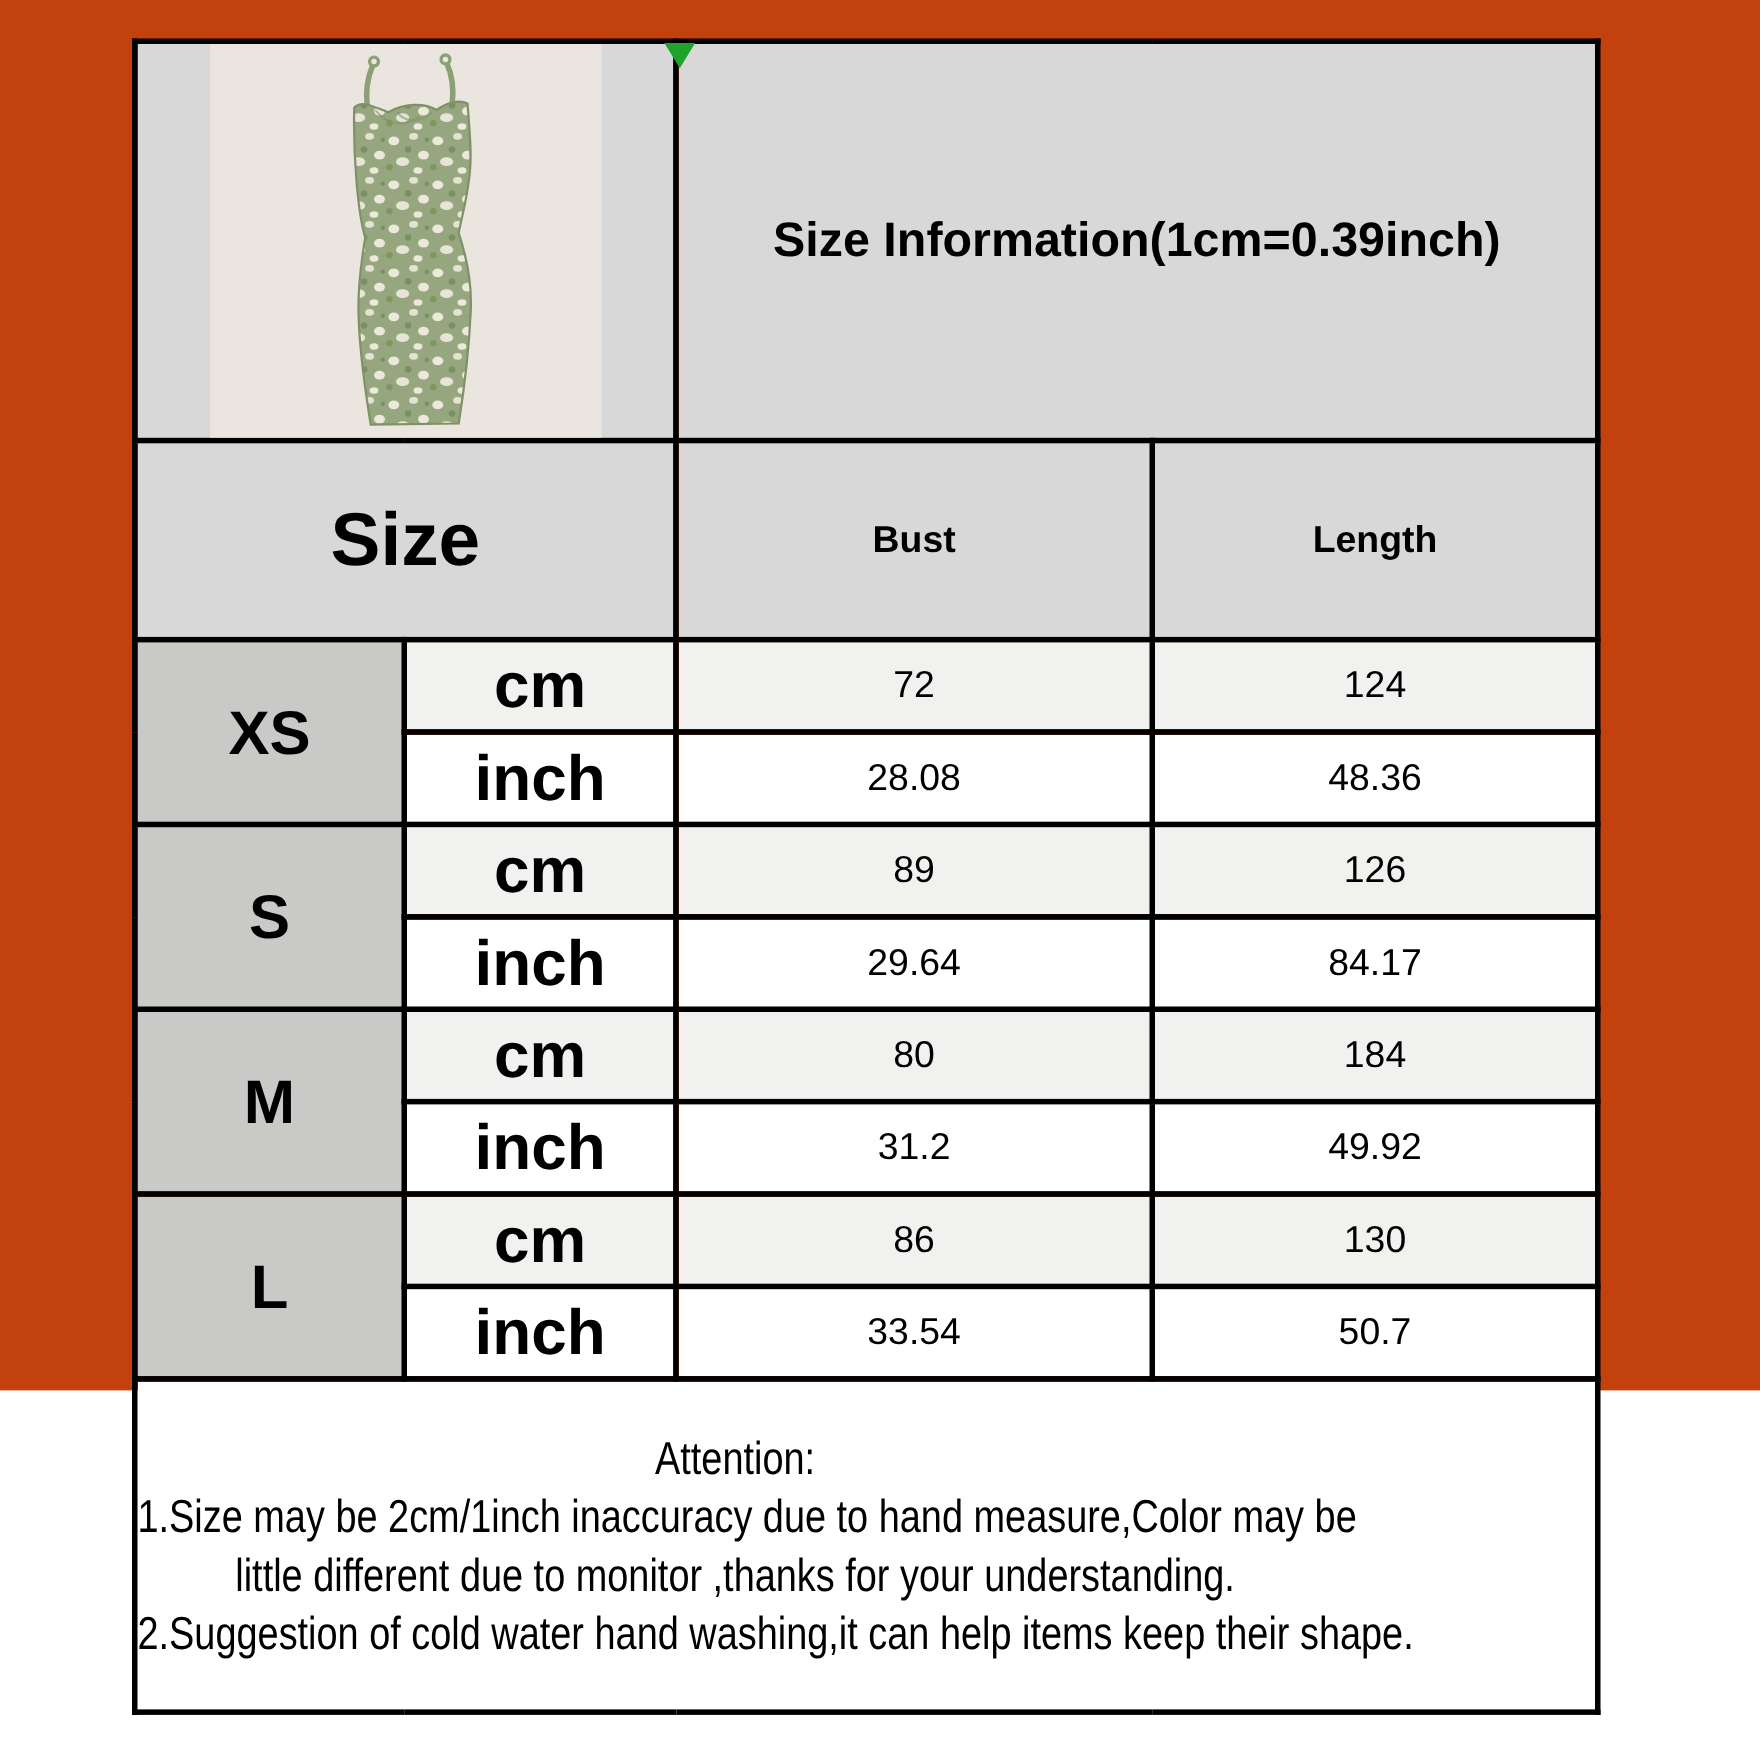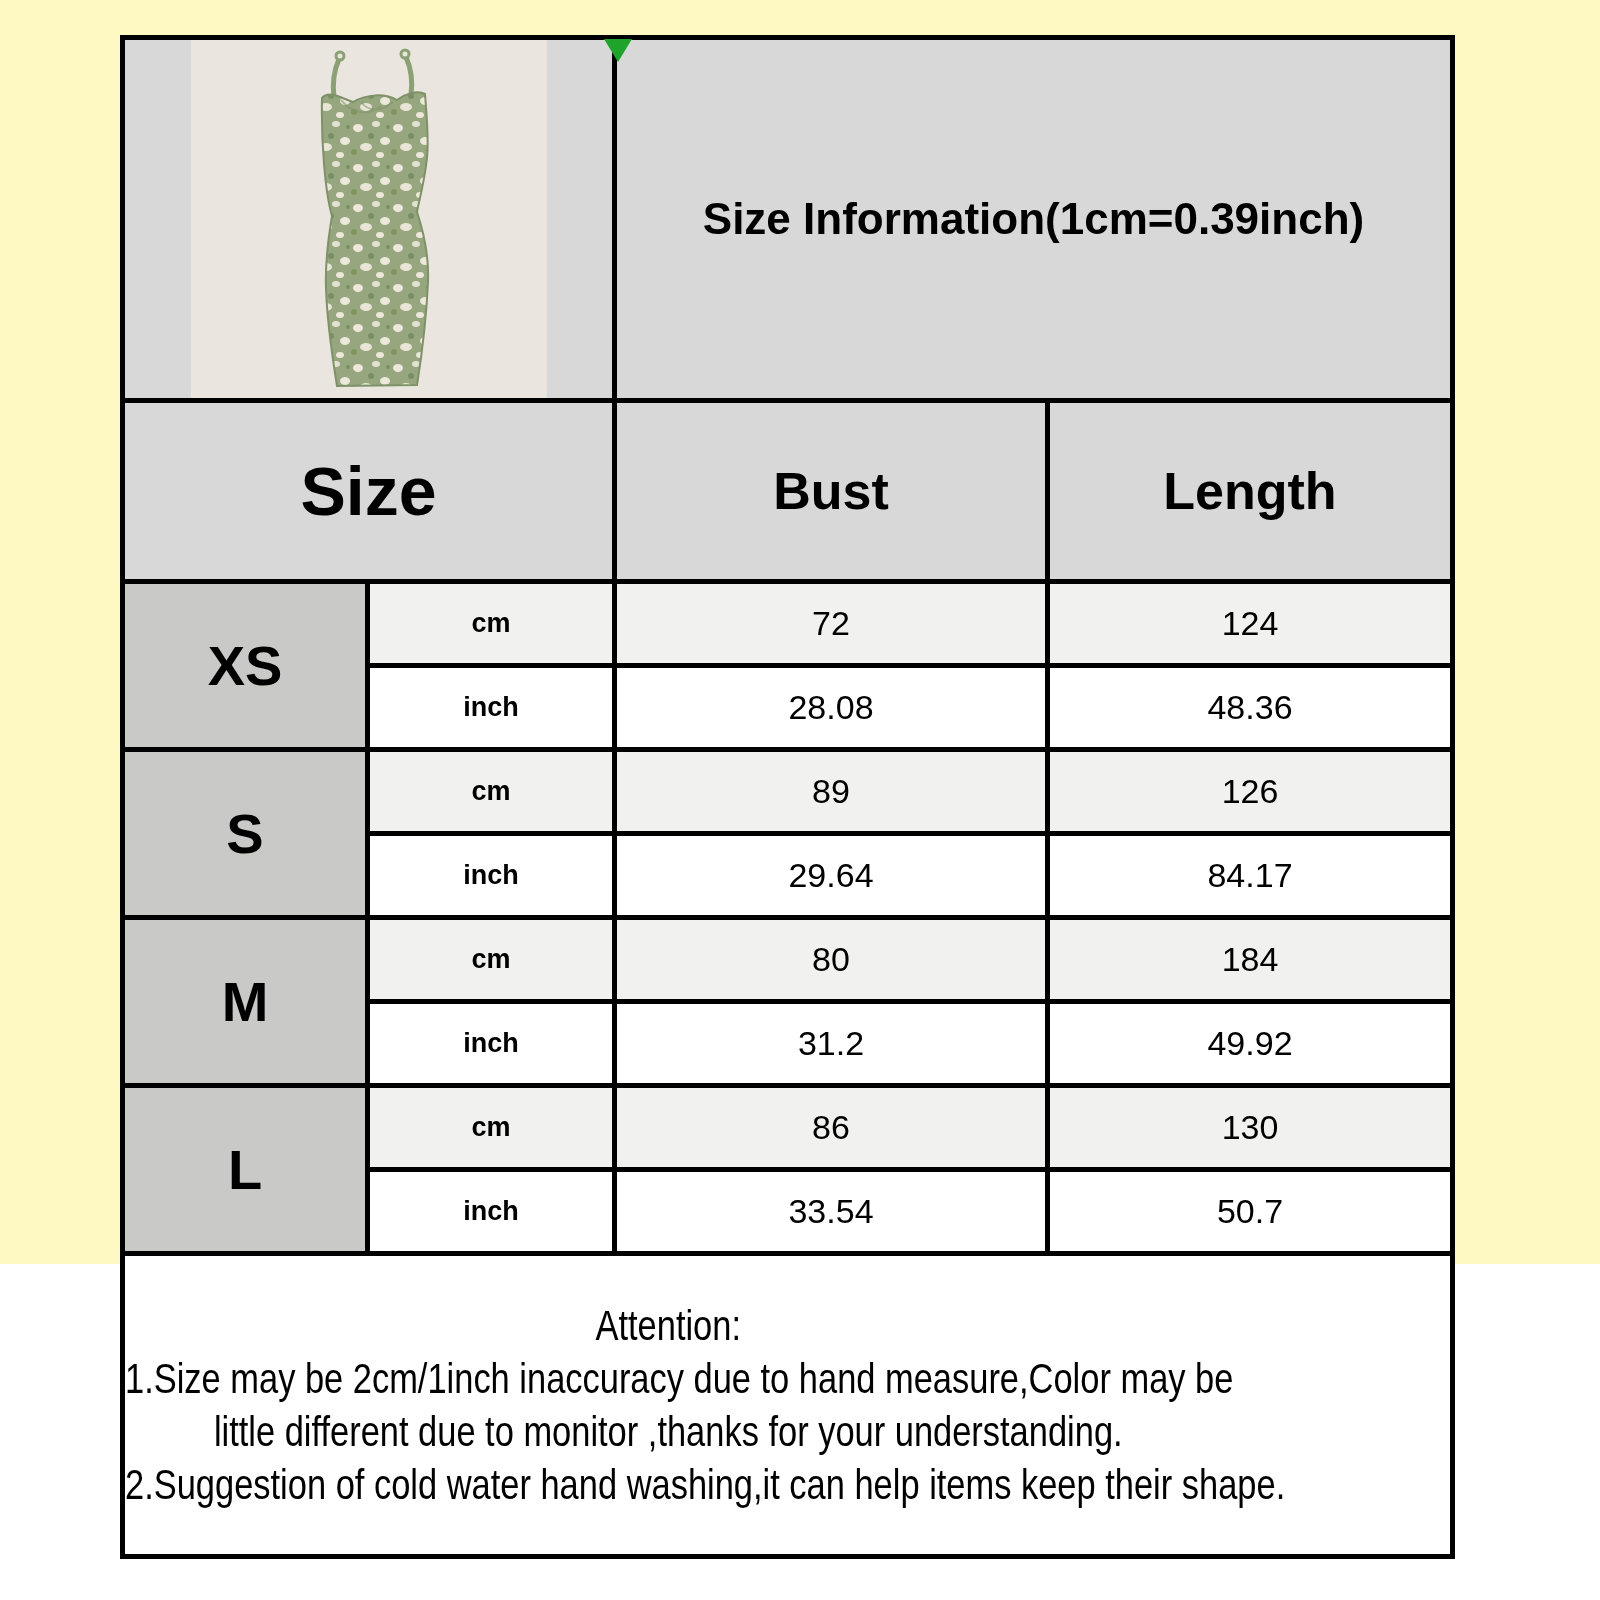--- a/index.html
+++ b/index.html
@@ -1,21 +1,21 @@
 <!DOCTYPE html>
 <html><head>
 <meta charset="utf-8">
 <style>
   html,body{margin:0;padding:0;}
   body{
     width:1600px;height:1600px;background:#ffffff;
     font-family:"Liberation Sans","DejaVu Sans",sans-serif;color:#000;
     overflow:hidden;
   }
-  .canvas{position:relative;width:1600px;height:1264px;background:#fef9c3;}
+  .canvas{position:relative;width:1600px;height:1264px;background:#c2410c;}
 
   table.sheet{
     position:absolute;left:120px;top:35px;width:1330px;
     border-collapse:collapse;table-layout:fixed;
   }
   table.sheet td{
     border:5px solid #000;padding:0;margin:0;
     text-align:center;vertical-align:middle;overflow:hidden;
   }
 
@@ -23,26 +23,26 @@
   td.cell-img{background:#d8d8d8;height:358px;}
   .photo{
     width:356px;height:358px;margin:0 auto;background:#eae5de;
     position:relative;
   }
   td.cell-title{background:#d8d8d8;}
   .title-text{font-weight:bold;font-size:44px;letter-spacing:0px;}
 
   
   td.cell-sizehead{background:#d8d8d8;height:176px;font-weight:bold;font-size:68px;}
-  td.cell-colhead{background:#d8d8d8;font-weight:bold;font-size:52px;}
+  td.cell-colhead{background:#d8d8d8;font-weight:bold;font-size:34px;}
 
   
   tr.subrow td{height:79px;}
   td.cell-size{background:#c9c9c7;font-weight:bold;font-size:56px;}
-  td.cell-unit{font-weight:bold;font-size:27px;}
+  td.cell-unit{font-weight:bold;font-size:58px;}
   td.cell-val{font-size:34px;font-weight:normal;}
   tr.row-cm td.tint{background:#f1f1ef;}
   tr.row-inch td.tint{background:#ffffff;}
 
   
   td.cell-note{
     height:298px;background:#fff;text-align:left;vertical-align:top;
     padding:10px 8px 0 8px;
   }
   .note-line{

